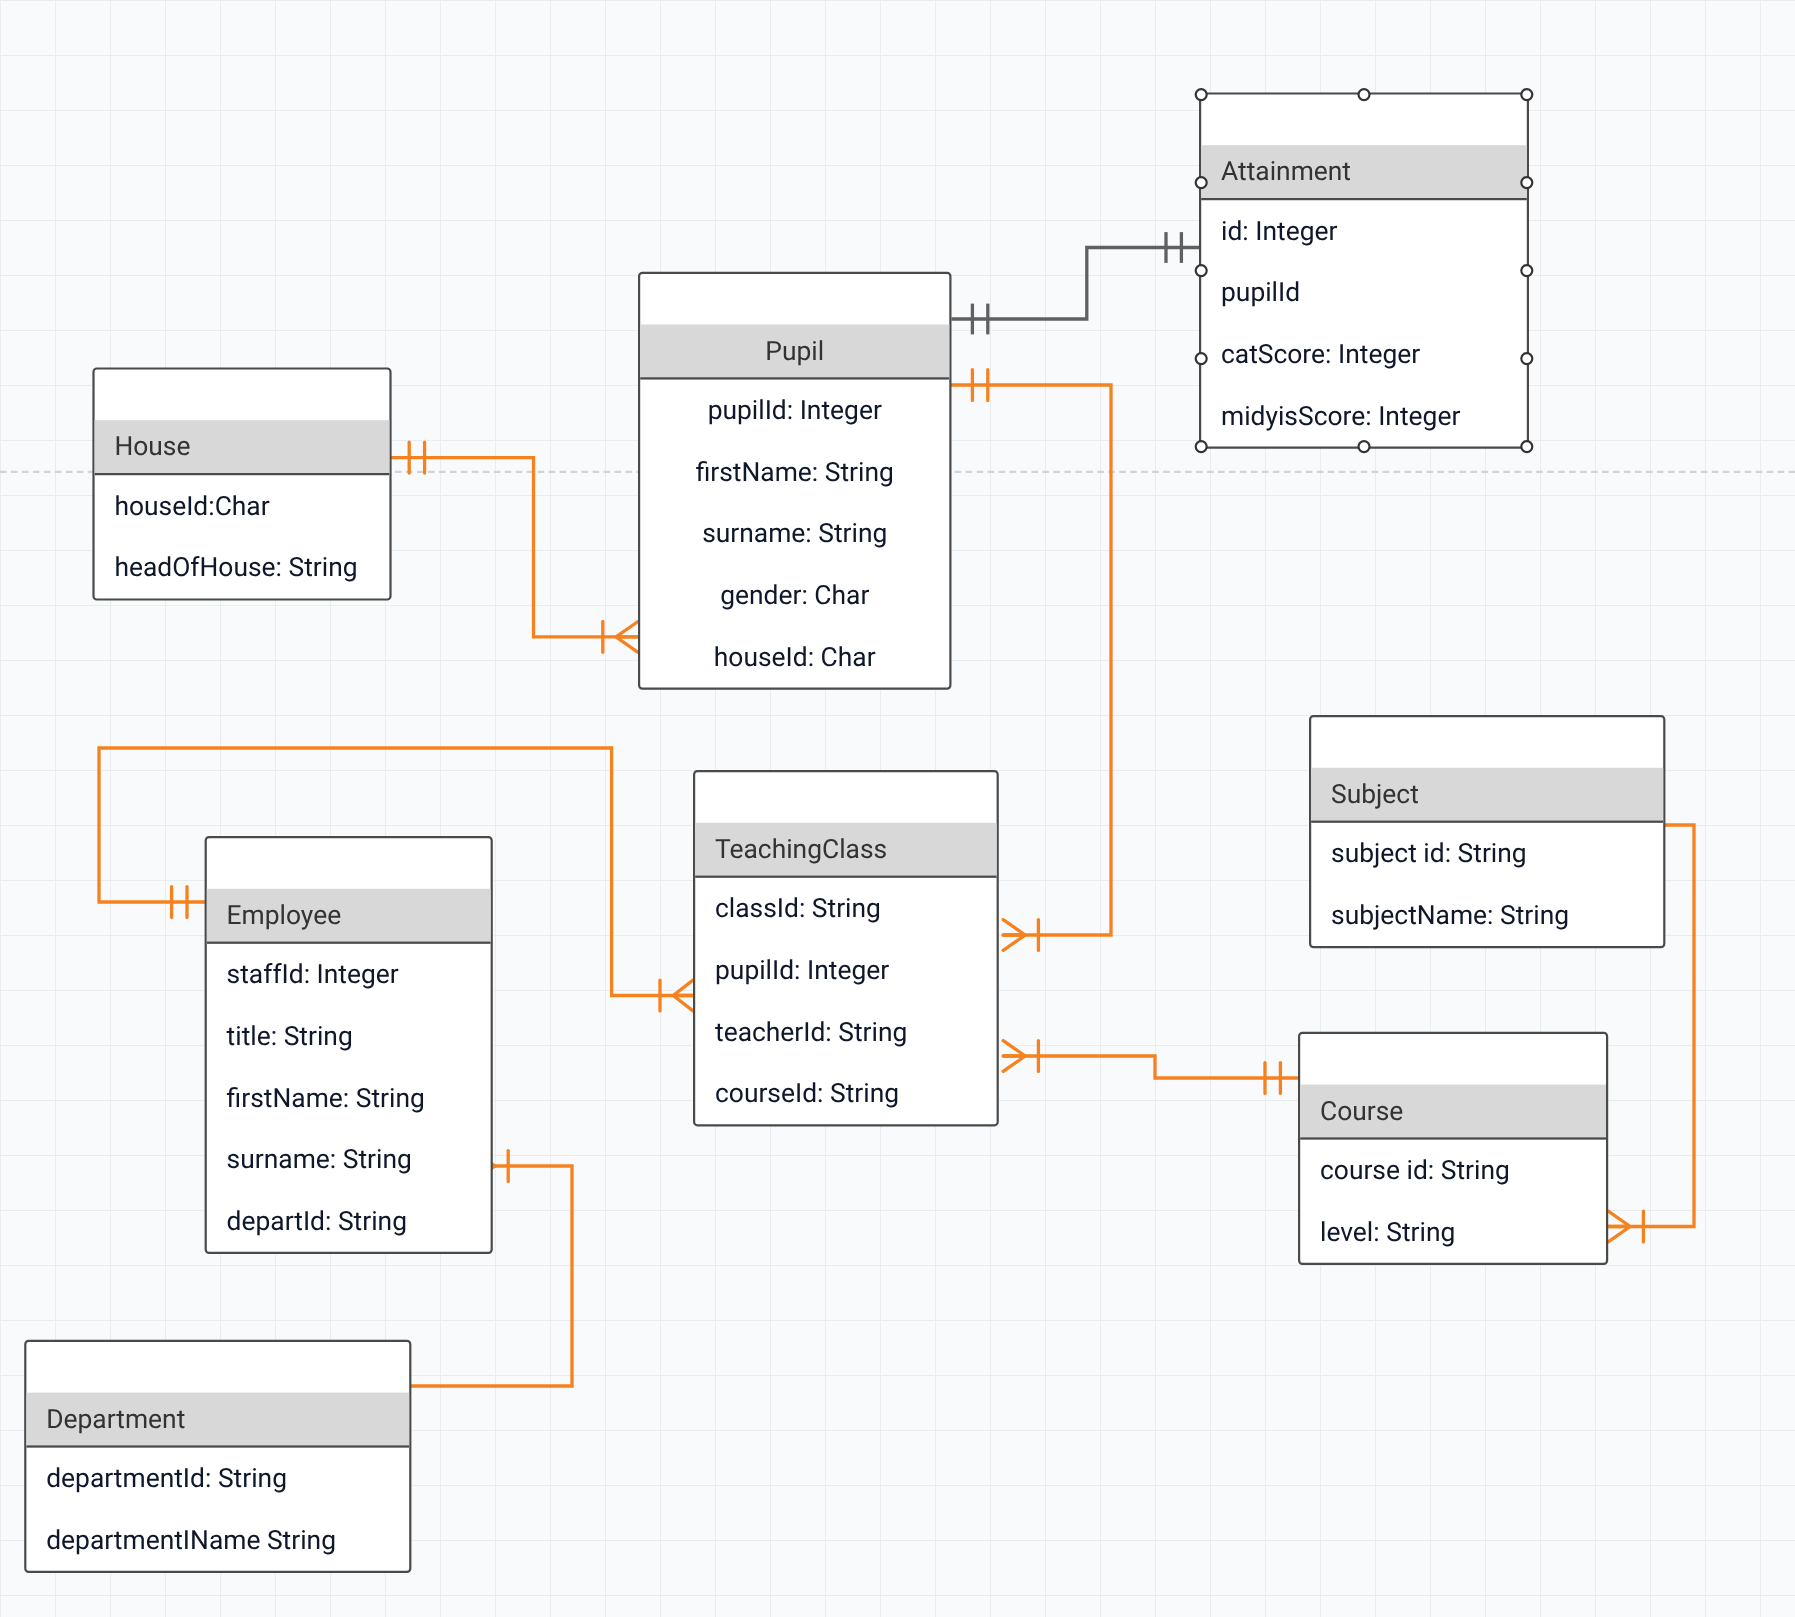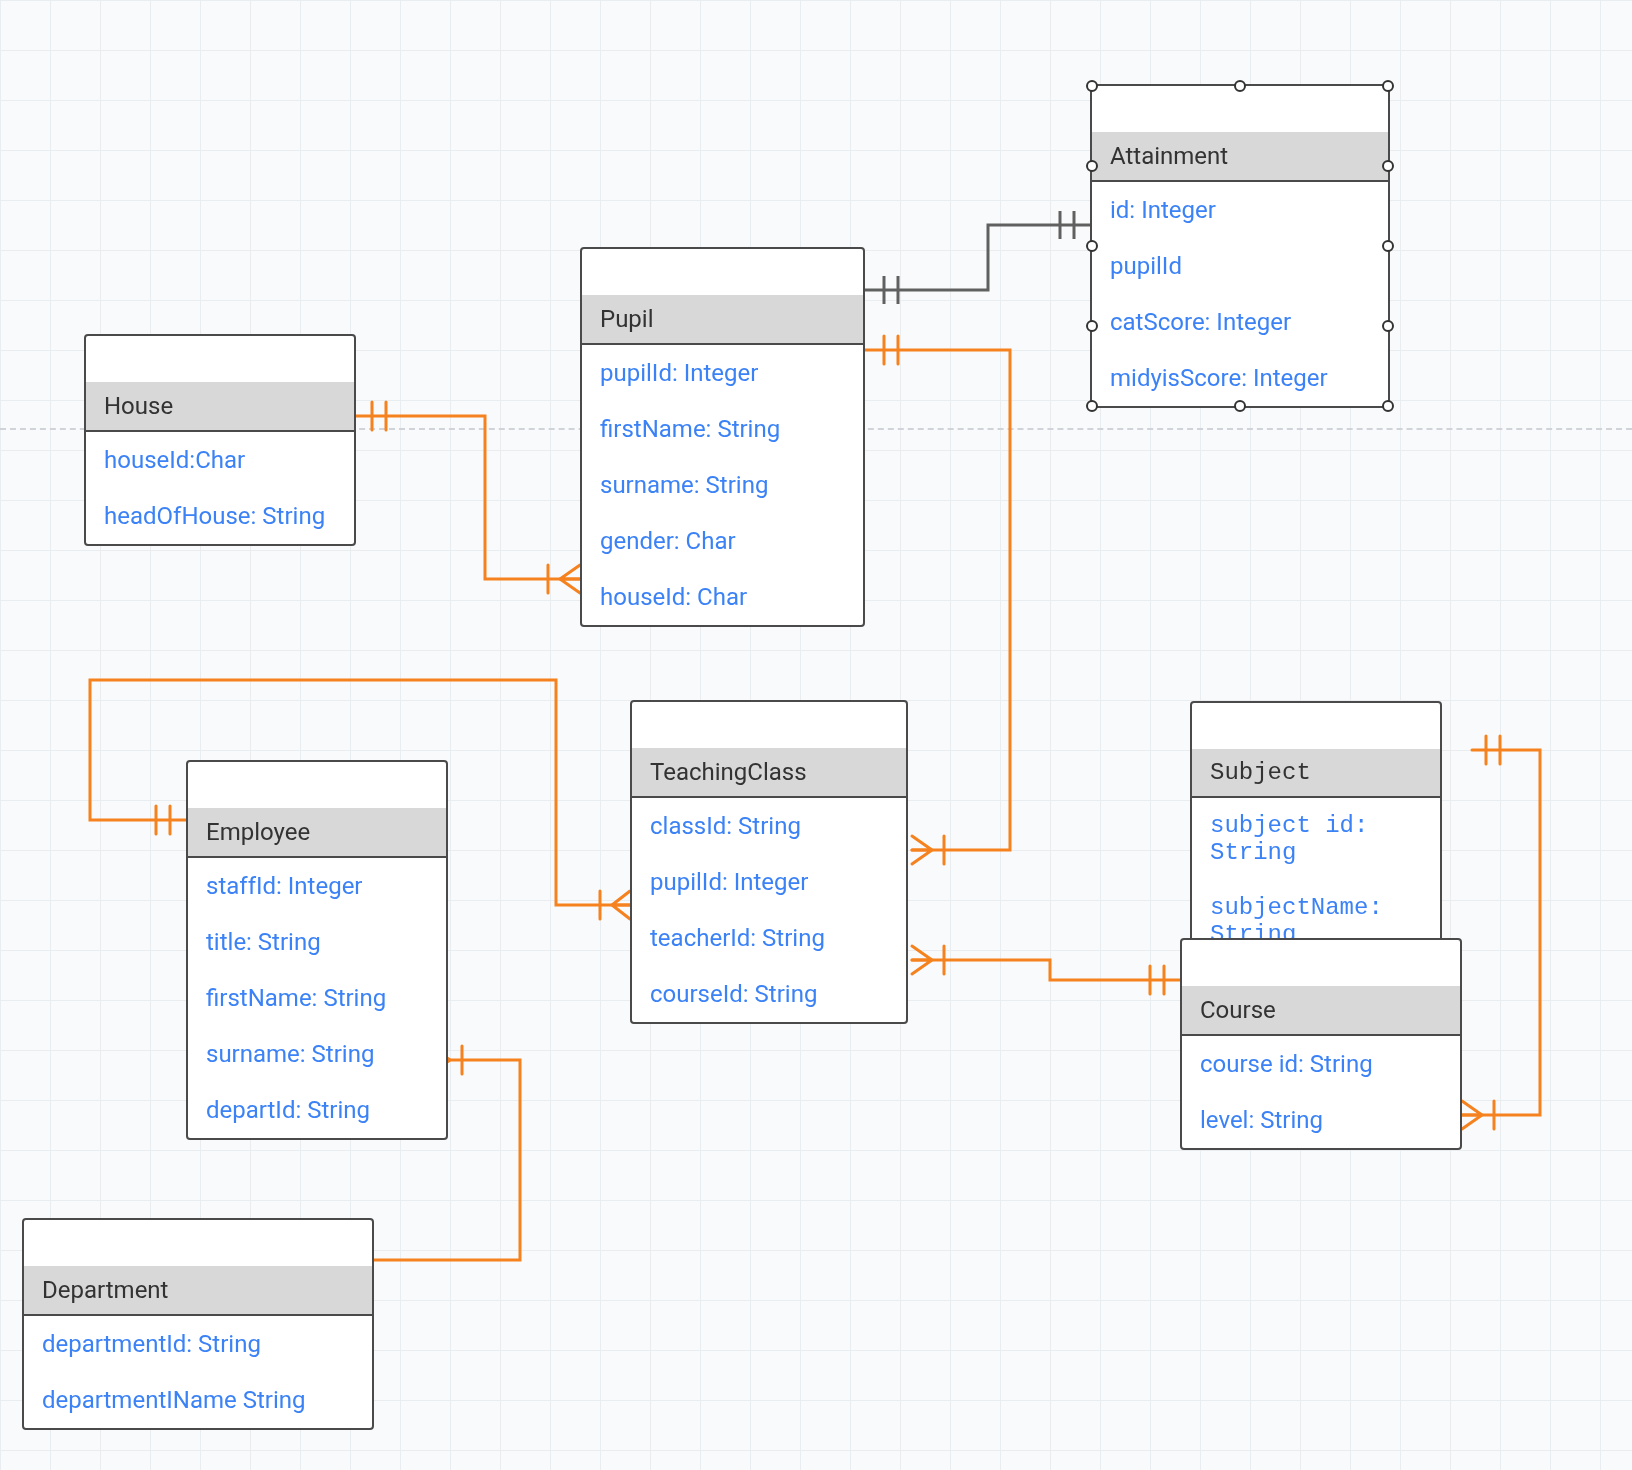--- a/index.html
+++ b/index.html
@@ -49,21 +49,21 @@
     color: #333;
     margin-top: 46px;
   }
   .entity .attrs {
     display: flex;
     flex-direction: column;
   }
   .entity .attrs .attr {
     padding: 14px 18px 14px 18px;
     font-size: 24px;
-    color: #3b82f6;
+    color: #0f172a;
   }
   .entity.selected .sel-handle {
     position: absolute;
     width: 12px; height: 12px;
     border: 2px solid #333;
     background: #fff;
     border-radius: 50%;
     margin: -6px;
   }
 </style>
@@ -132,21 +132,21 @@
   </svg>
 
   <div class="entity" style="left:84px; top:334px; width:272px;">
     <div class="title">House</div>
     <div class="attrs">
       <div class="attr">houseId:Char</div>
       <div class="attr">headOfHouse: String</div>
     </div>
   </div>
 
-  <div class="entity" style="left:580px; top:247px; width:285px;">
+  <div class="entity" style="left:580px; top:247px; width:285px;text-align:center;">
     <div class="title">Pupil</div>
     <div class="attrs">
       <div class="attr">pupilId: Integer</div>
       <div class="attr">firstName: String</div>
       <div class="attr">surname: String</div>
       <div class="attr">gender: Char</div>
       <div class="attr">houseId: Char</div>
     </div>
   </div>
 
@@ -196,21 +196,21 @@
   </div>
 
   <div class="entity" style="left:22px; top:1218px; width:352px;">
     <div class="title">Department</div>
     <div class="attrs">
       <div class="attr">departmentId: String</div>
       <div class="attr">departmentIName String</div>
     </div>
   </div>
 
-  <div class="entity" style="left:1190px; top:701px; width:252px;font-family:Liberation Mono, monospace;">
+  <div class="entity" style="left:1190px; top:650px; width:324px;">
     <div class="title">Subject</div>
     <div class="attrs">
       <div class="attr">subject id: String</div>
       <div class="attr">subjectName: String</div>
     </div>
   </div>
 
   <div class="entity" style="left:1180px; top:938px; width:282px;">
     <div class="title">Course</div>
     <div class="attrs">

